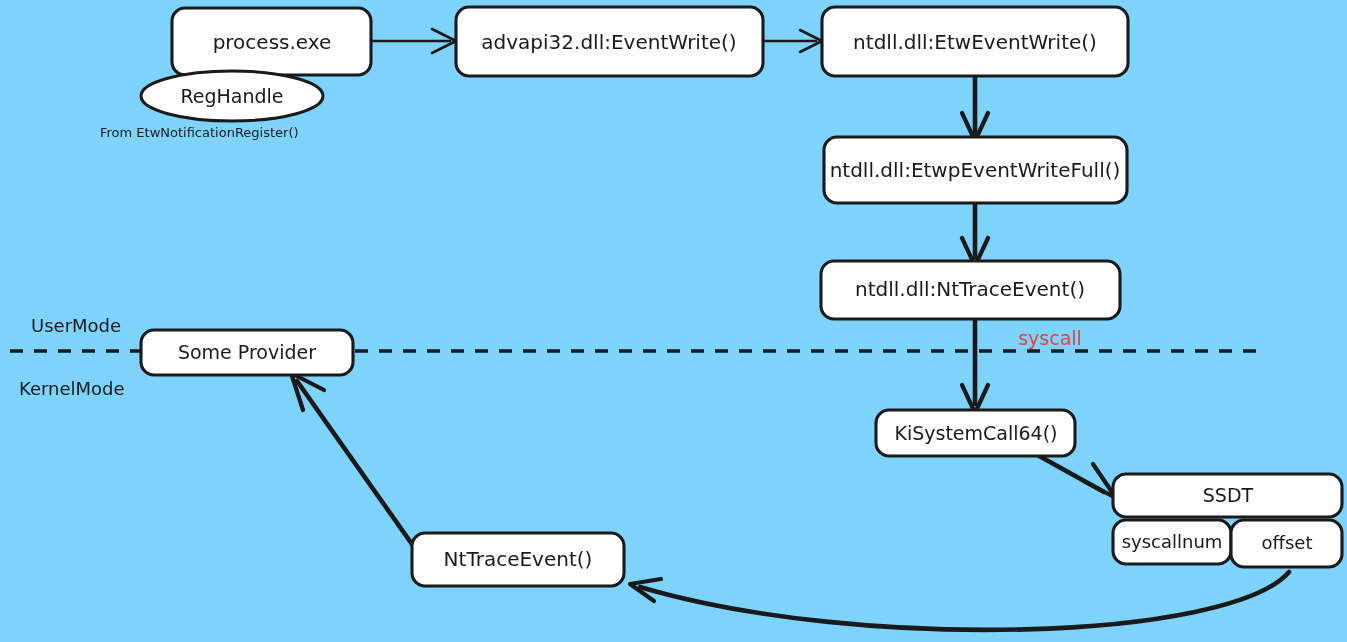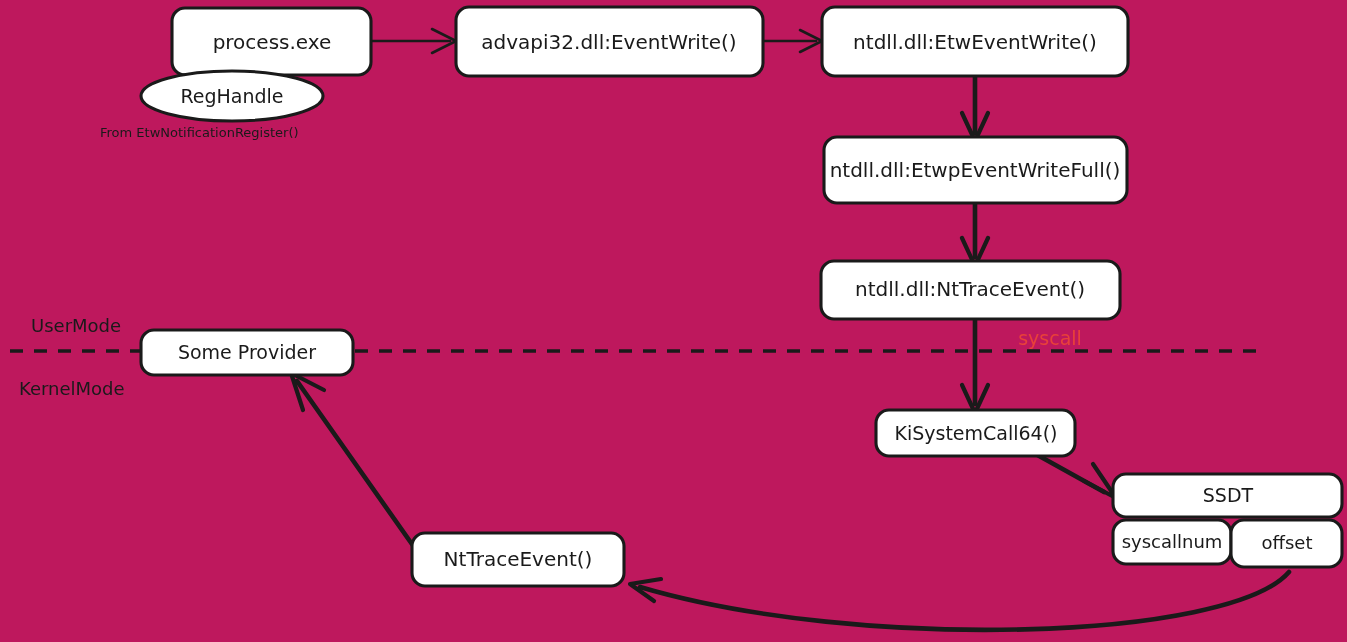--- a/index.html
+++ b/index.html
@@ -8,21 +8,21 @@
     padding: 0;
     background: #ffffff;
   }
   body {
     font-family: "DejaVu Sans", sans-serif;
   }
   #canvas {
     position: relative;
     width: 1347px;
     height: 642px;
-    background: #be185d;
+    background: #7dd3fc;
     overflow: hidden;
   }
   #diagram-svg {
     position: absolute;
     left: 0;
     top: 0;
     width: 1347px;
     height: 642px;
   }
   .node-label,

